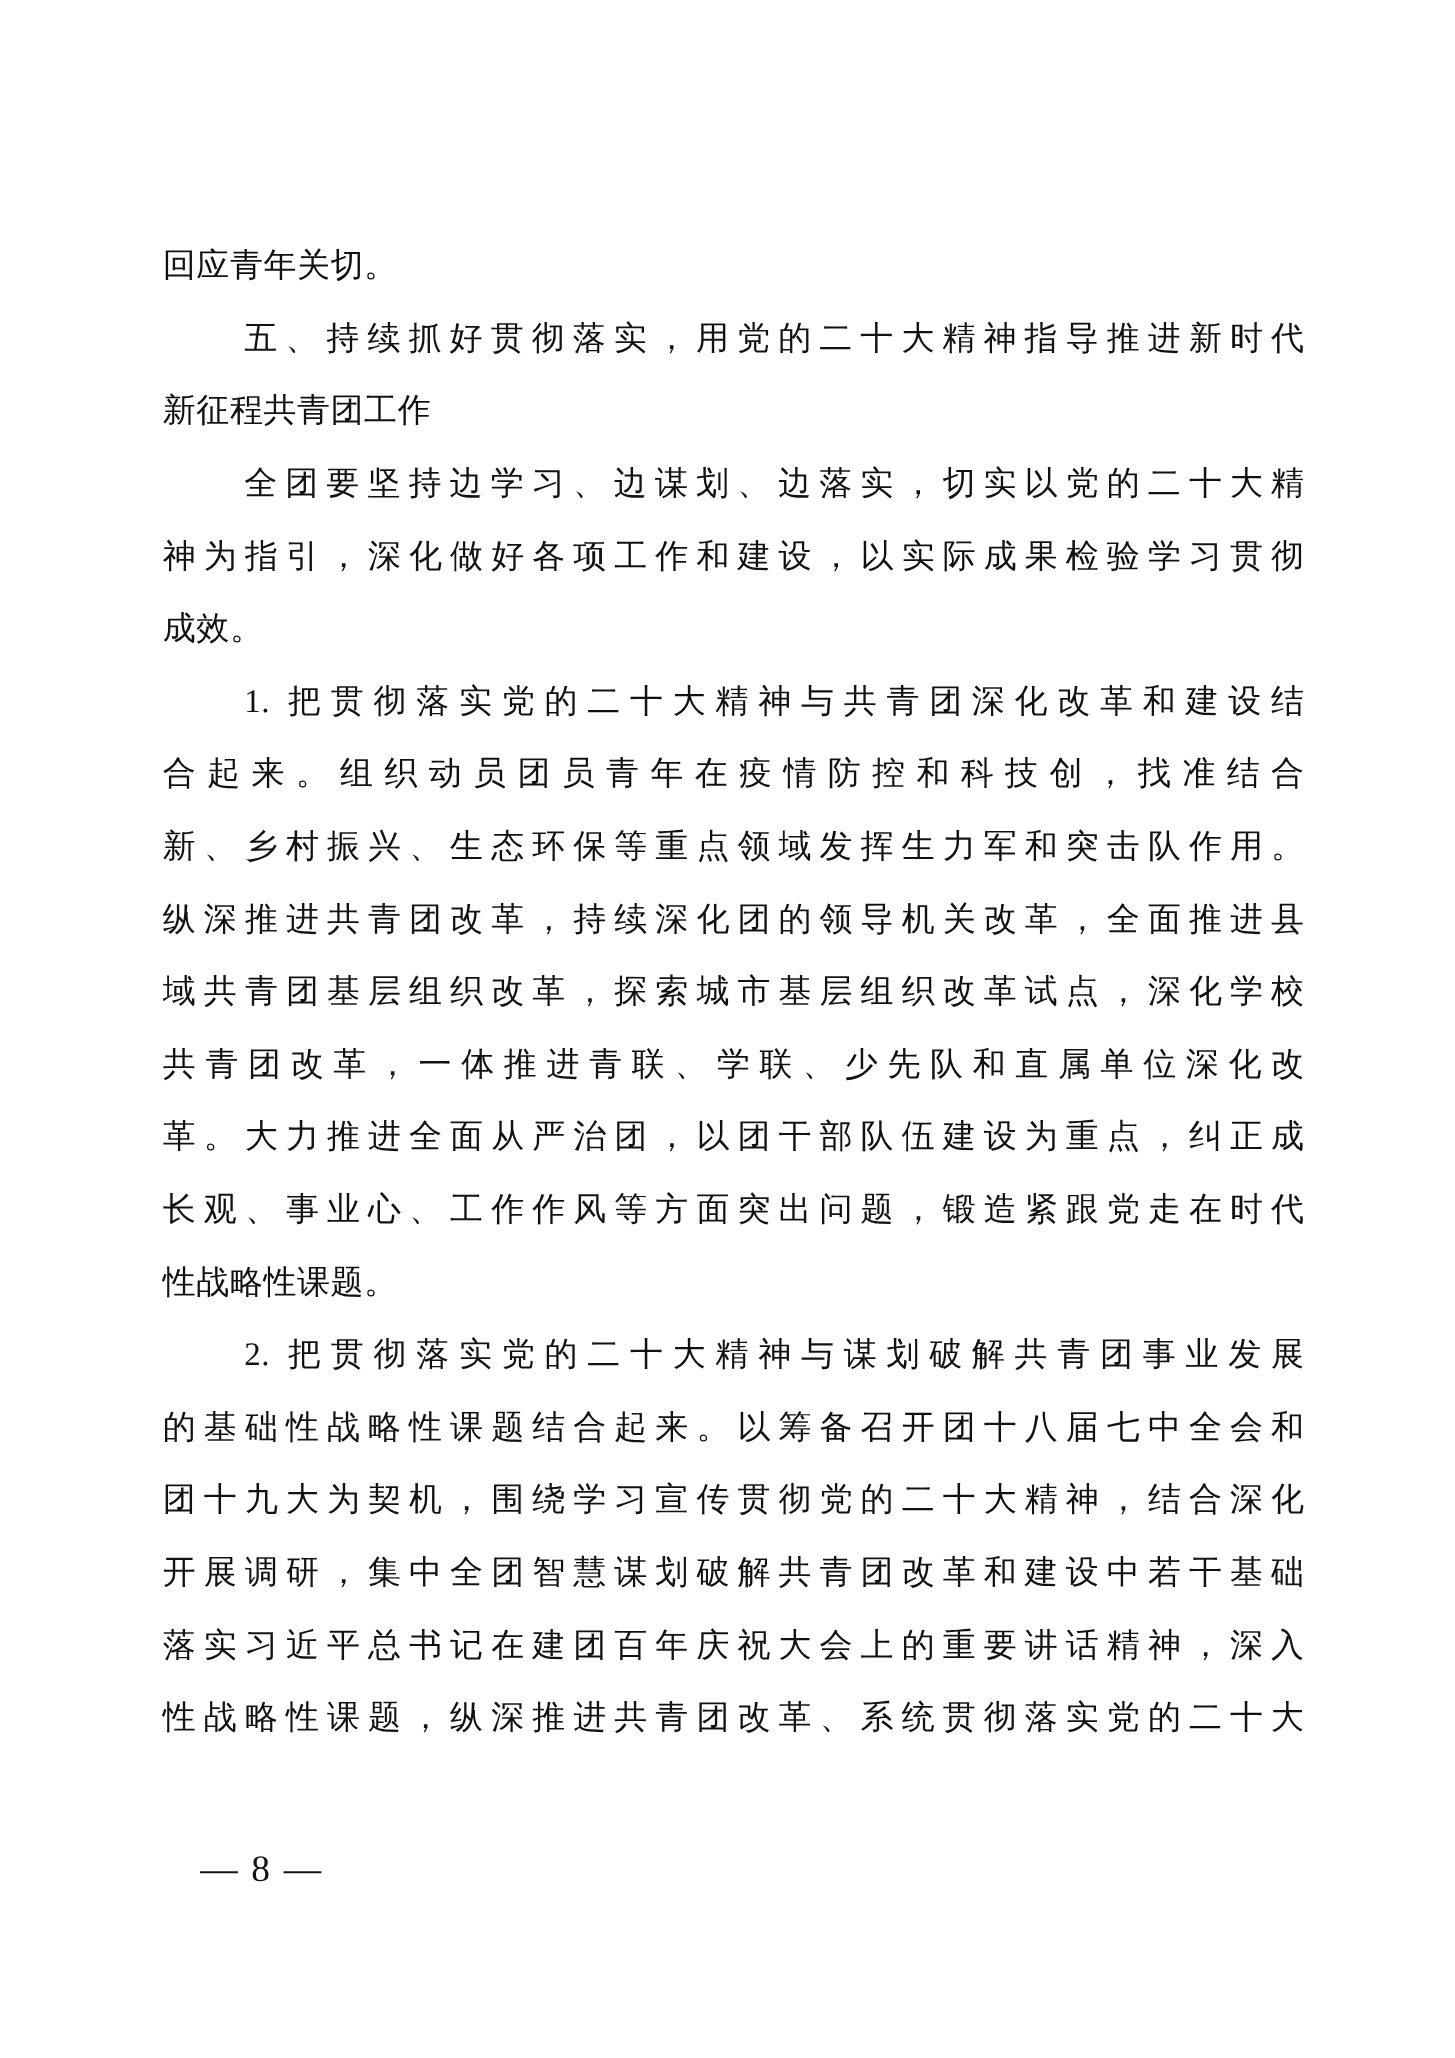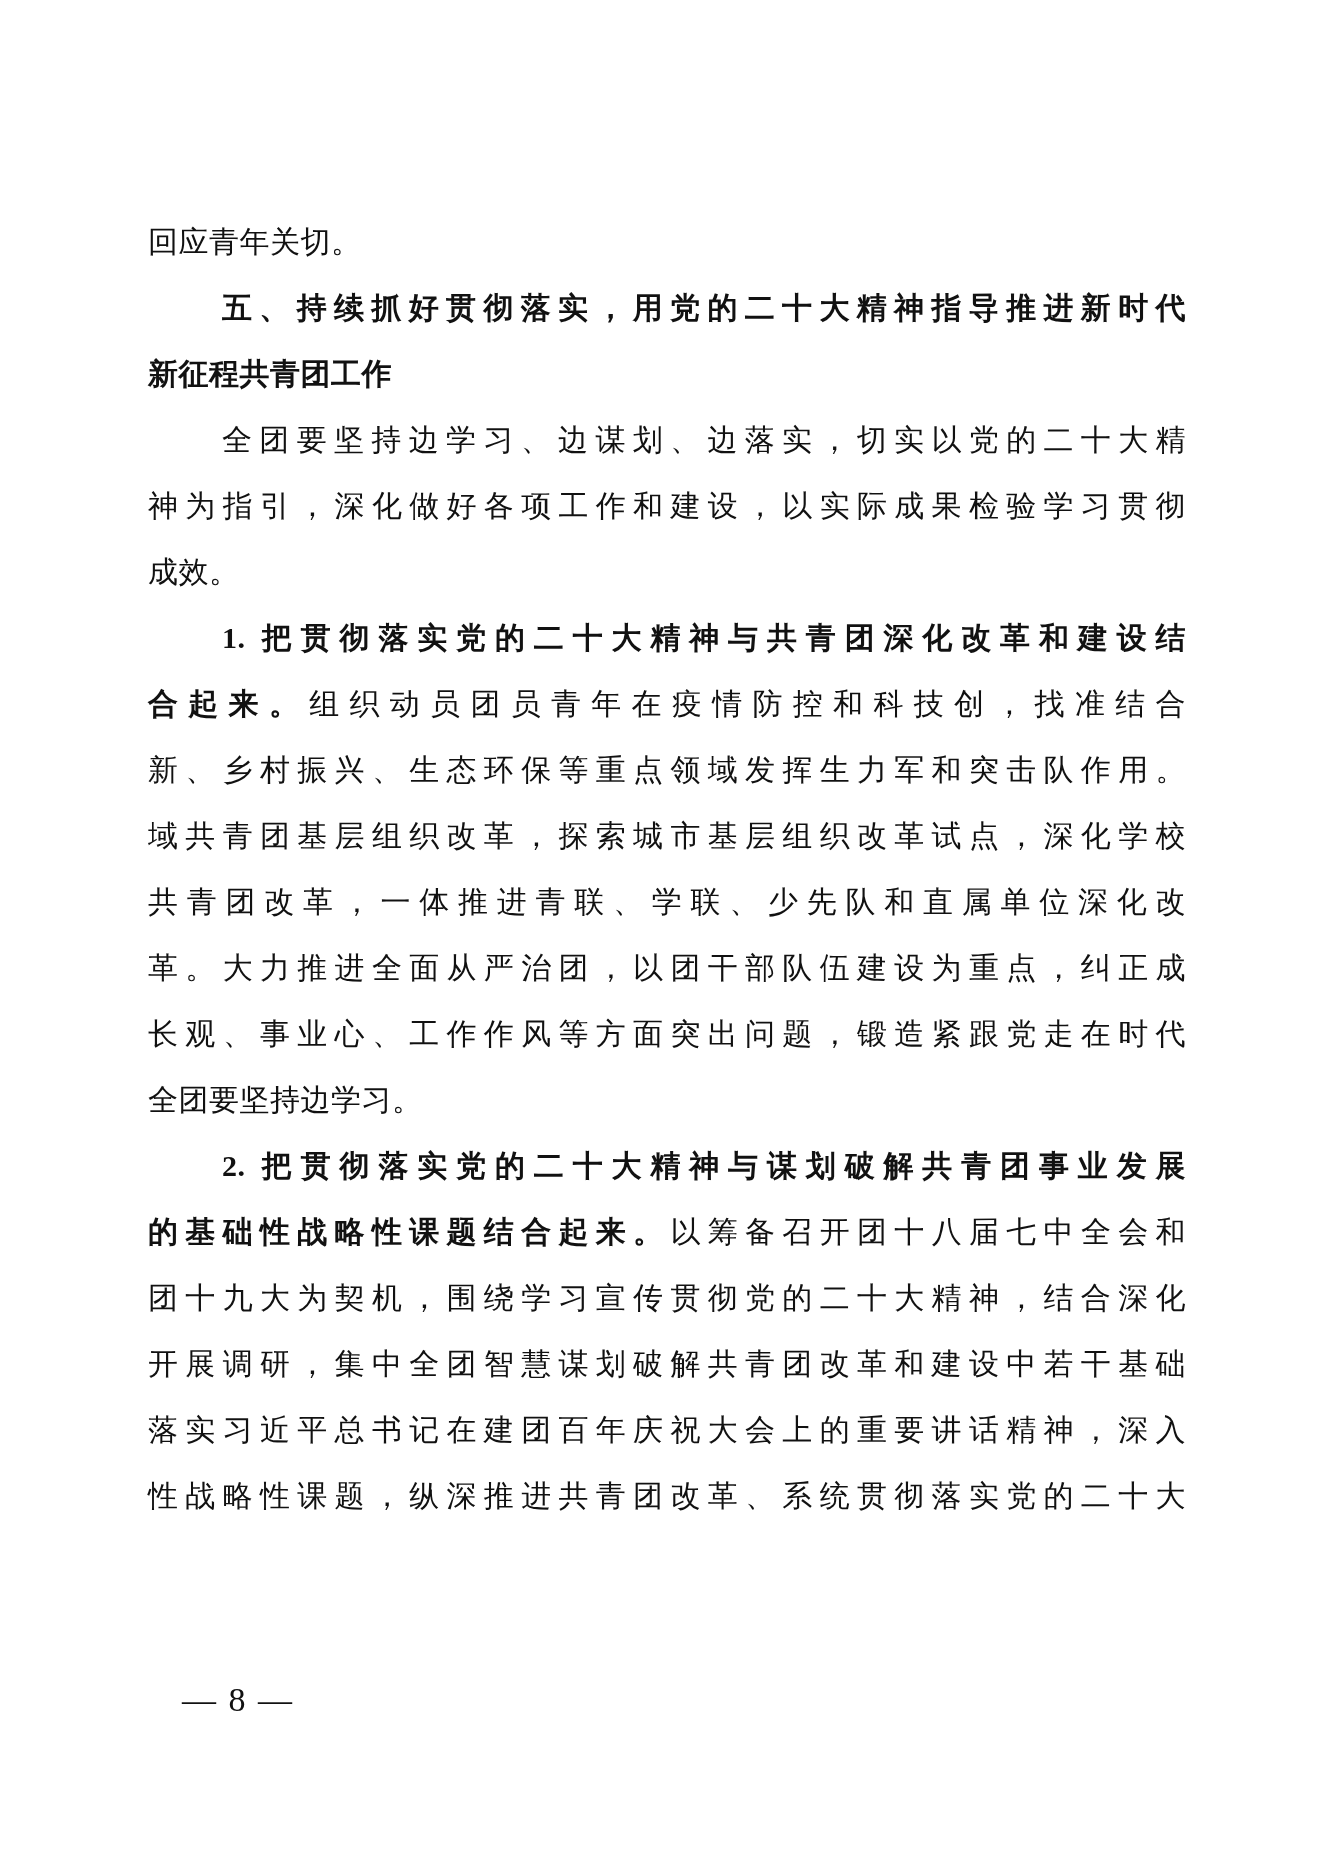--- a/index.html
+++ b/index.html
@@ -37,21 +37,21 @@
   .line.indent { text-indent: 74px; }
   .body .line {
     font-family: "Liberation Serif", "DejaVu Serif", serif;
     font-weight: 400;
   }
   .heading .line {
     font-family: "Liberation Sans", "DejaVu Sans", sans-serif;
     font-weight: 700;
   }
   .run { font-style: normal; }
-  .run.bold { font-weight: 700; }
+  .run.bold { font-weight: 400; }
   .footer {
     position: absolute;
     left: 182px;
     top: 1678px;
     font-family: "Liberation Serif", "DejaVu Serif", serif;
     font-size: 34px;
     line-height: 44px;
     color: #111111;
     letter-spacing: 2px;
   }
@@ -70,25 +70,26 @@
       </div>
       <div class="block body">
         <div class="line indent fill"><span class="run">全团要坚持边学习、边谋划、边落实，切实以党的二十大精</span></div>
         <div class="line fill"><span class="run">神为指引，深化做好各项工作和建设，以实际成果检验学习贯彻</span></div>
         <div class="line"><span class="run">成效。</span></div>
       </div>
       <div class="block body">
         <div class="line indent fill"><span class="run bold">1. 把贯彻落实党的二十大精神与共青团深化改革和建设结</span></div>
         <div class="line fill"><span class="run bold">合起来。</span><span class="run">组织动员团员青年在疫情防控和科技创，找准结合</span></div>
         <div class="line fill"><span class="run">新、乡村振兴、生态环保等重点领域发挥生力军和突击队作用。</span></div>
+        <div class="line fill"><span class="run">纵深推进共青团改革，持续深化团的领导机关改革，全面推进县</span></div>
         <div class="line fill"><span class="run">域共青团基层组织改革，探索城市基层组织改革试点，深化学校</span></div>
         <div class="line fill"><span class="run">共青团改革，一体推进青联、学联、少先队和直属单位深化改</span></div>
         <div class="line fill"><span class="run">革。大力推进全面从严治团，以团干部队伍建设为重点，纠正成</span></div>
         <div class="line fill"><span class="run">长观、事业心、工作作风等方面突出问题，锻造紧跟党走在时代</span></div>
-        <div class="line"><span class="run">全团要坚持边学习。</span></div>
+        <div class="line"><span class="run">性战略性课题。</span></div>
       </div>
       <div class="block body">
         <div class="line indent fill"><span class="run bold">2. 把贯彻落实党的二十大精神与谋划破解共青团事业发展</span></div>
         <div class="line fill"><span class="run bold">的基础性战略性课题结合起来。</span><span class="run">以筹备召开团十八届七中全会和</span></div>
         <div class="line fill"><span class="run">团十九大为契机，围绕学习宣传贯彻党的二十大精神，结合深化</span></div>
         <div class="line fill"><span class="run">开展调研，集中全团智慧谋划破解共青团改革和建设中若干基础</span></div>
         <div class="line fill"><span class="run">落实习近平总书记在建团百年庆祝大会上的重要讲话精神，深入</span></div>
         <div class="line fill"><span class="run">性战略性课题，纵深推进共青团改革、系统贯彻落实党的二十大</span></div>
       </div>
     </div>

